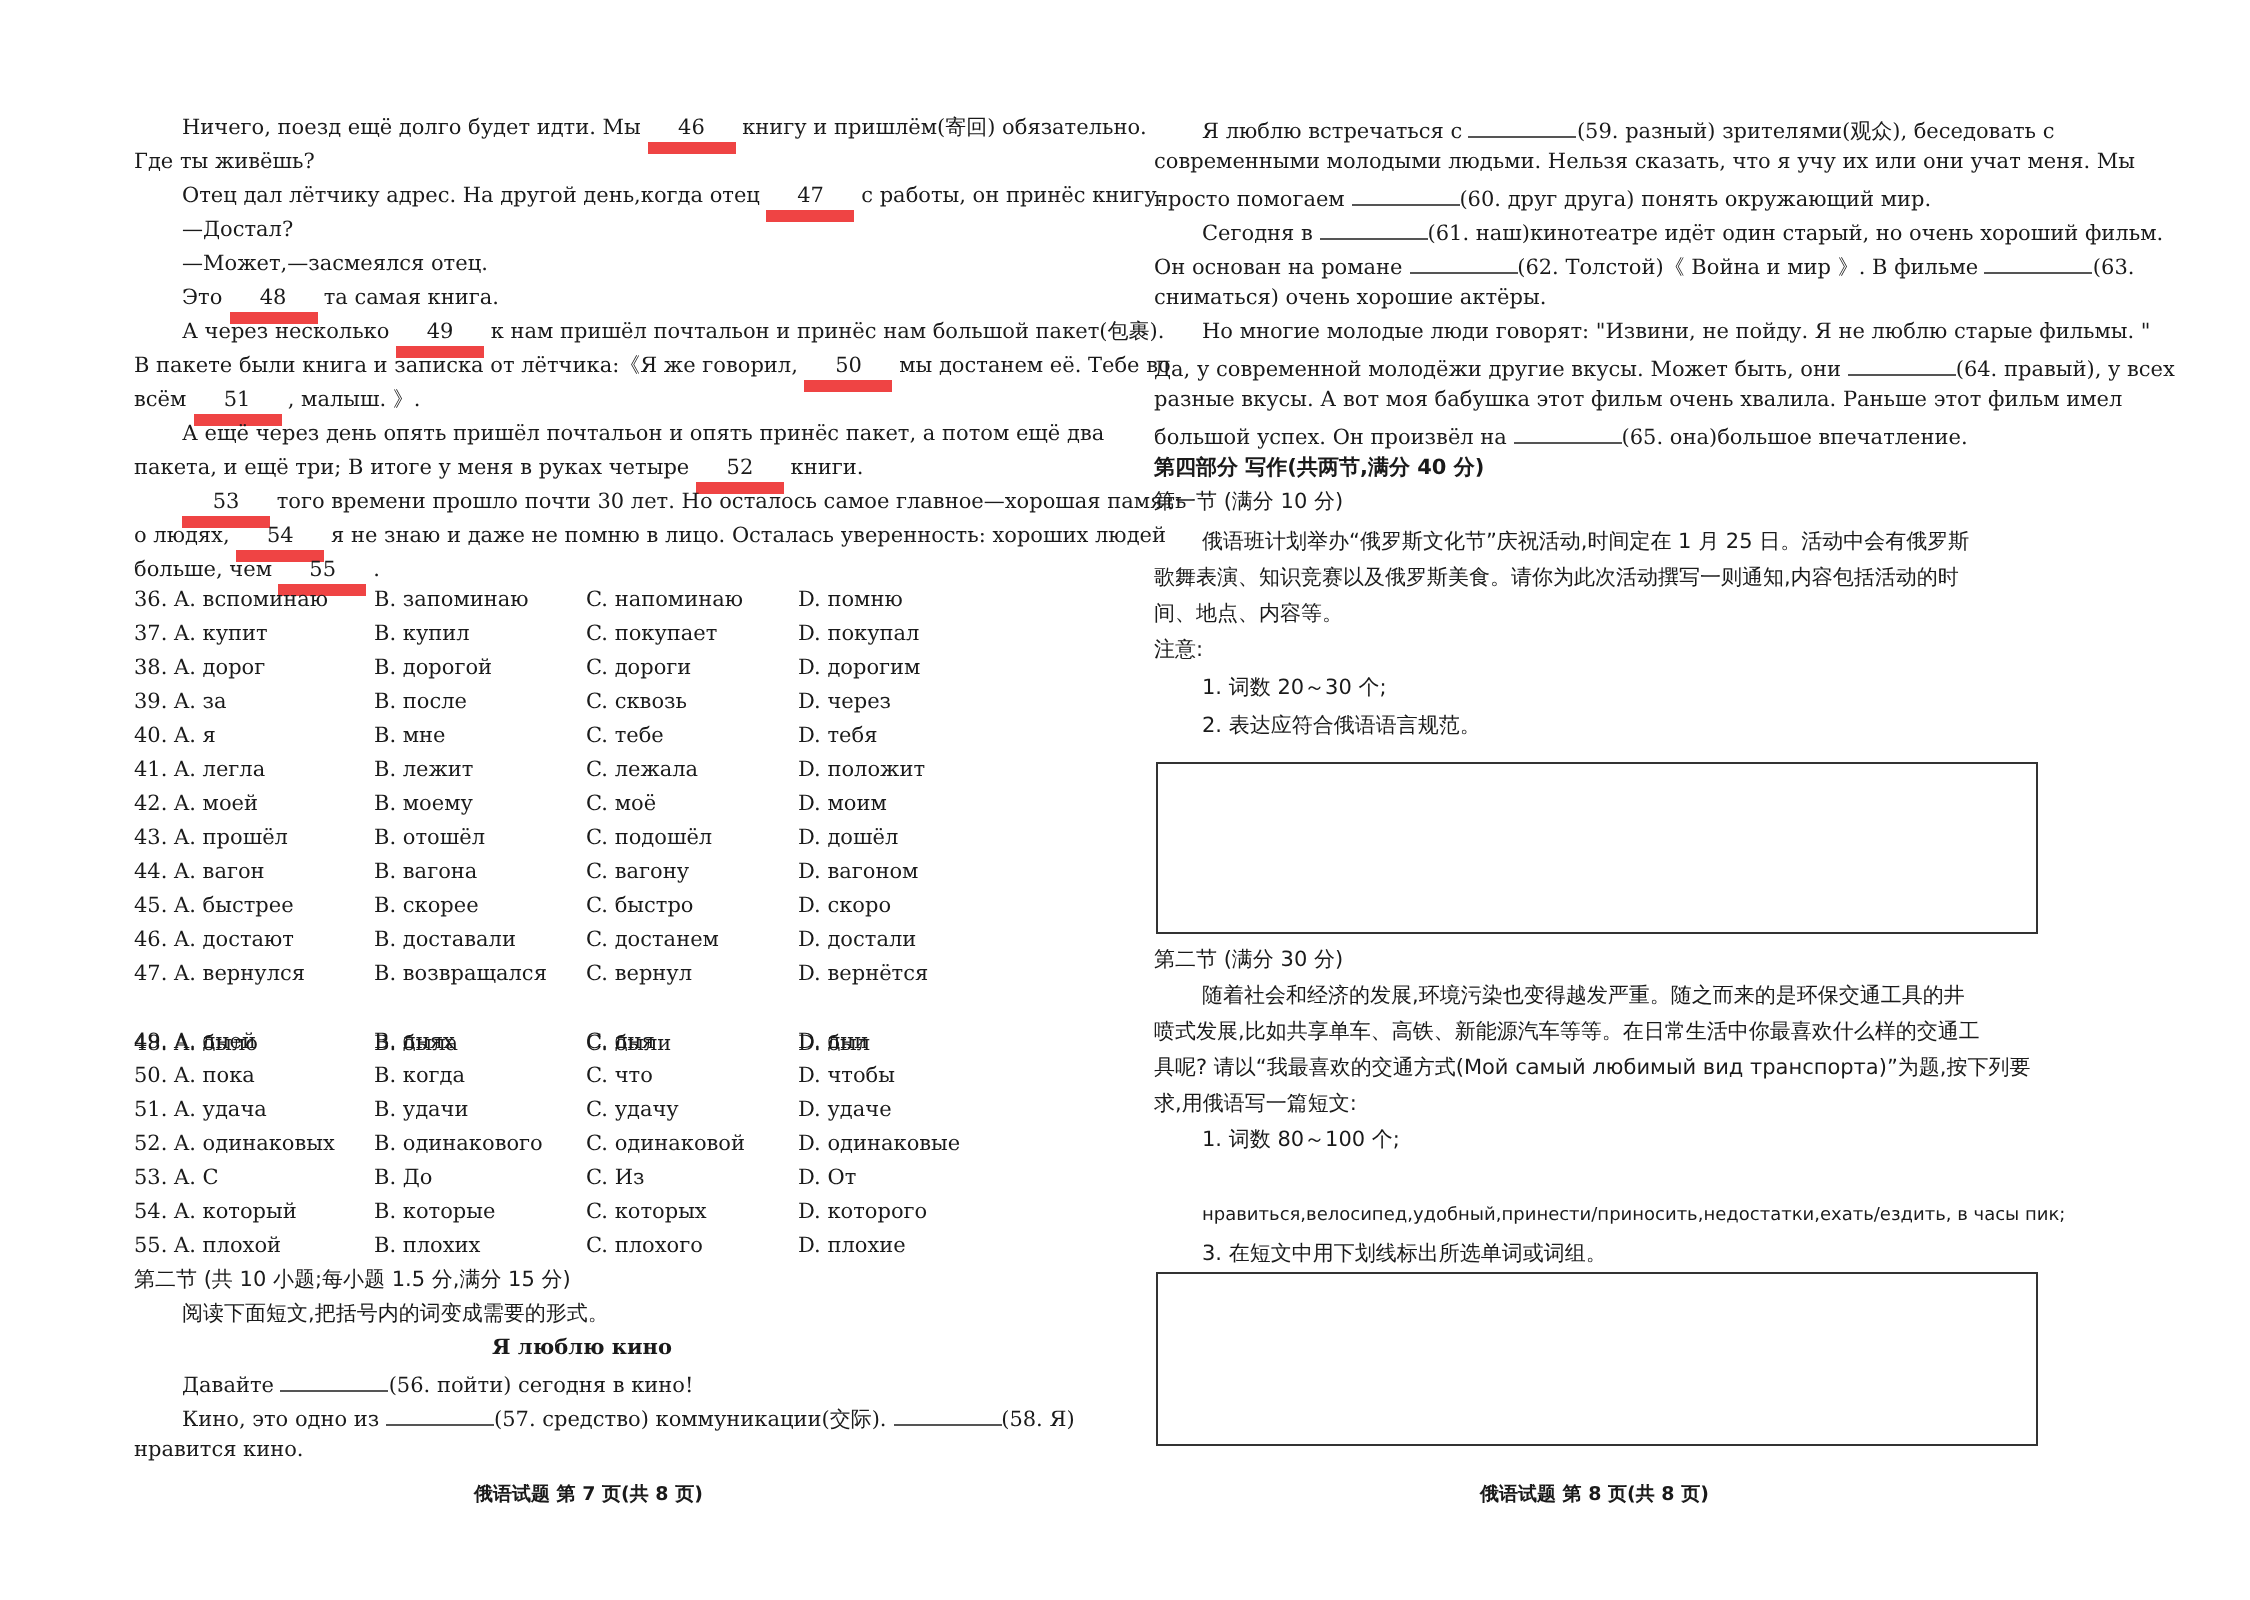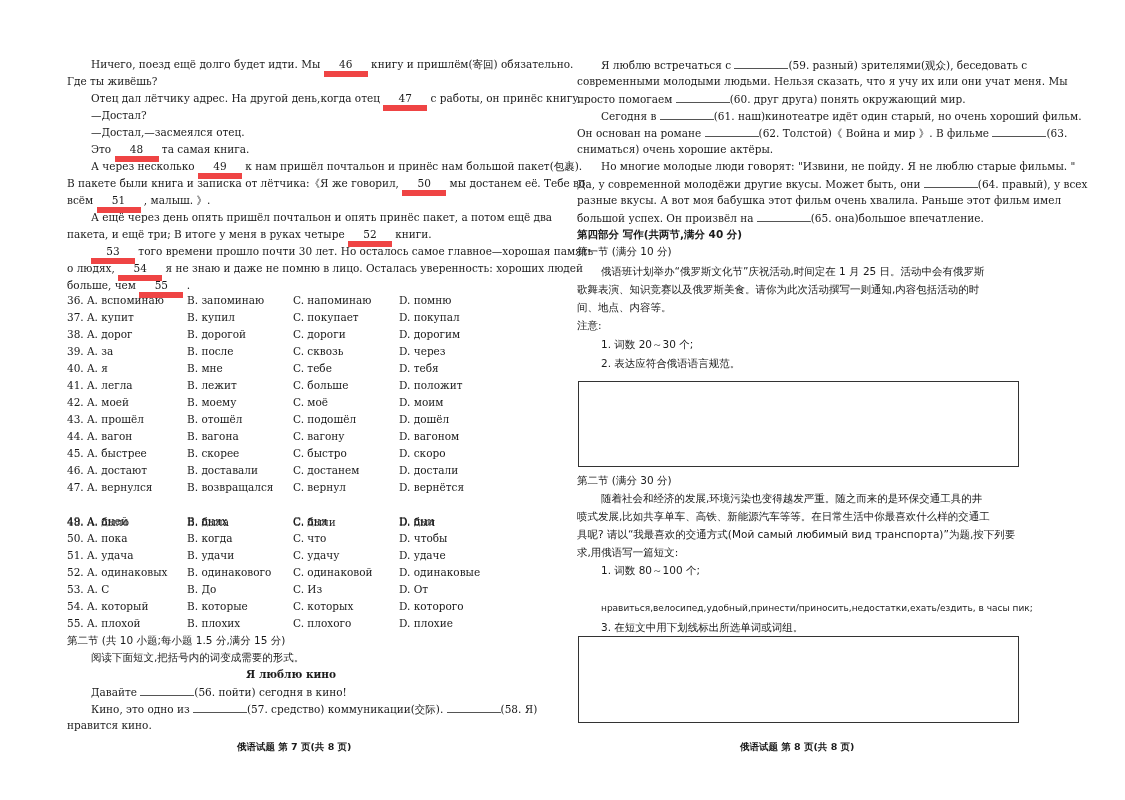--- a/index.html
+++ b/index.html
@@ -28,21 +28,21 @@
             font-size: 9.5px; font-weight: bold; white-space: nowrap; }
 </style>
 </head>
 <body>
 
 <div class="page page-left" id="leftPage">
     <div class="line indent" style="top: 56px;"><span>Ничего, поезд ещё долго будет идти. Мы </span><span class="blank">46</span><span> книгу и пришлём(寄回) обязательно.</span></div>
     <div class="line" style="top: 73px;"><span>Где ты живёшь?</span></div>
     <div class="line indent" style="top: 90px;"><span>Отец дал лётчику адрес. На другой день,когда отец </span><span class="blank">47</span><span> с работы, он принёс книгу.</span></div>
     <div class="line indent" style="top: 107px;"><span>—Достал?</span></div>
-    <div class="line indent" style="top: 124px;"><span>—Достал,—засмеялся отец.</span></div>
+    <div class="line indent" style="top: 124px;"><span>—Может,—засмеялся отец.</span></div>
     <div class="line indent" style="top: 141px;"><span>Это </span><span class="blank">48</span><span> та самая книга.</span></div>
     <div class="line indent" style="top: 158px;"><span>А через несколько </span><span class="blank">49</span><span> к нам пришёл почтальон и принёс нам большой пакет(包裹).</span></div>
     <div class="line" style="top: 175px;"><span>В пакете были книга и записка от лётчика:《Я же говорил, </span><span class="blank">50</span><span> мы достанем её. Тебе во</span></div>
     <div class="line" style="top: 192px;"><span>всём </span><span class="blank">51</span><span> , малыш. 》.</span></div>
     <div class="line indent" style="top: 209px;"><span>А ещё через день опять пришёл почтальон и опять принёс пакет, а потом ещё два</span></div>
     <div class="line" style="top: 226px;"><span>пакета, и ещё три; В итоге у меня в руках четыре </span><span class="blank">52</span><span> книги.</span></div>
     <div class="line indent" style="top: 243px;"><span class="blank">53</span><span> того времени прошло почти 30 лет. Но осталось самое главное—хорошая память</span></div>
     <div class="line" style="top: 260px;"><span>о людях, </span><span class="blank">54</span><span> я не знаю и даже не помню в лицо. Осталась уверенность: хороших людей</span></div>
     <div class="line" style="top: 277px;"><span>больше, чем </span><span class="blank">55</span><span> .</span></div>
     <div class="opt-row" style="top: 292px;">
@@ -71,21 +71,21 @@
     </div>
     <div class="opt-row" style="top: 360px;">
       <span class="c-a">40. A. я</span>
       <span class="c-b">B. мне</span>
       <span class="c-c">C. тебе</span>
       <span class="c-d">D. тебя</span>
     </div>
     <div class="opt-row" style="top: 377px;">
       <span class="c-a">41. A. легла</span>
       <span class="c-b">B. лежит</span>
-      <span class="c-c">C. больше</span>
+      <span class="c-c">C. лежала</span>
       <span class="c-d">D. положит</span>
     </div>
     <div class="opt-row" style="top: 394px;">
       <span class="c-a">42. A. моей</span>
       <span class="c-b">B. моему</span>
       <span class="c-c">C. моё</span>
       <span class="c-d">D. моим</span>
     </div>
     <div class="opt-row" style="top: 411px;">
       <span class="c-a">43. A. прошёл</span>

